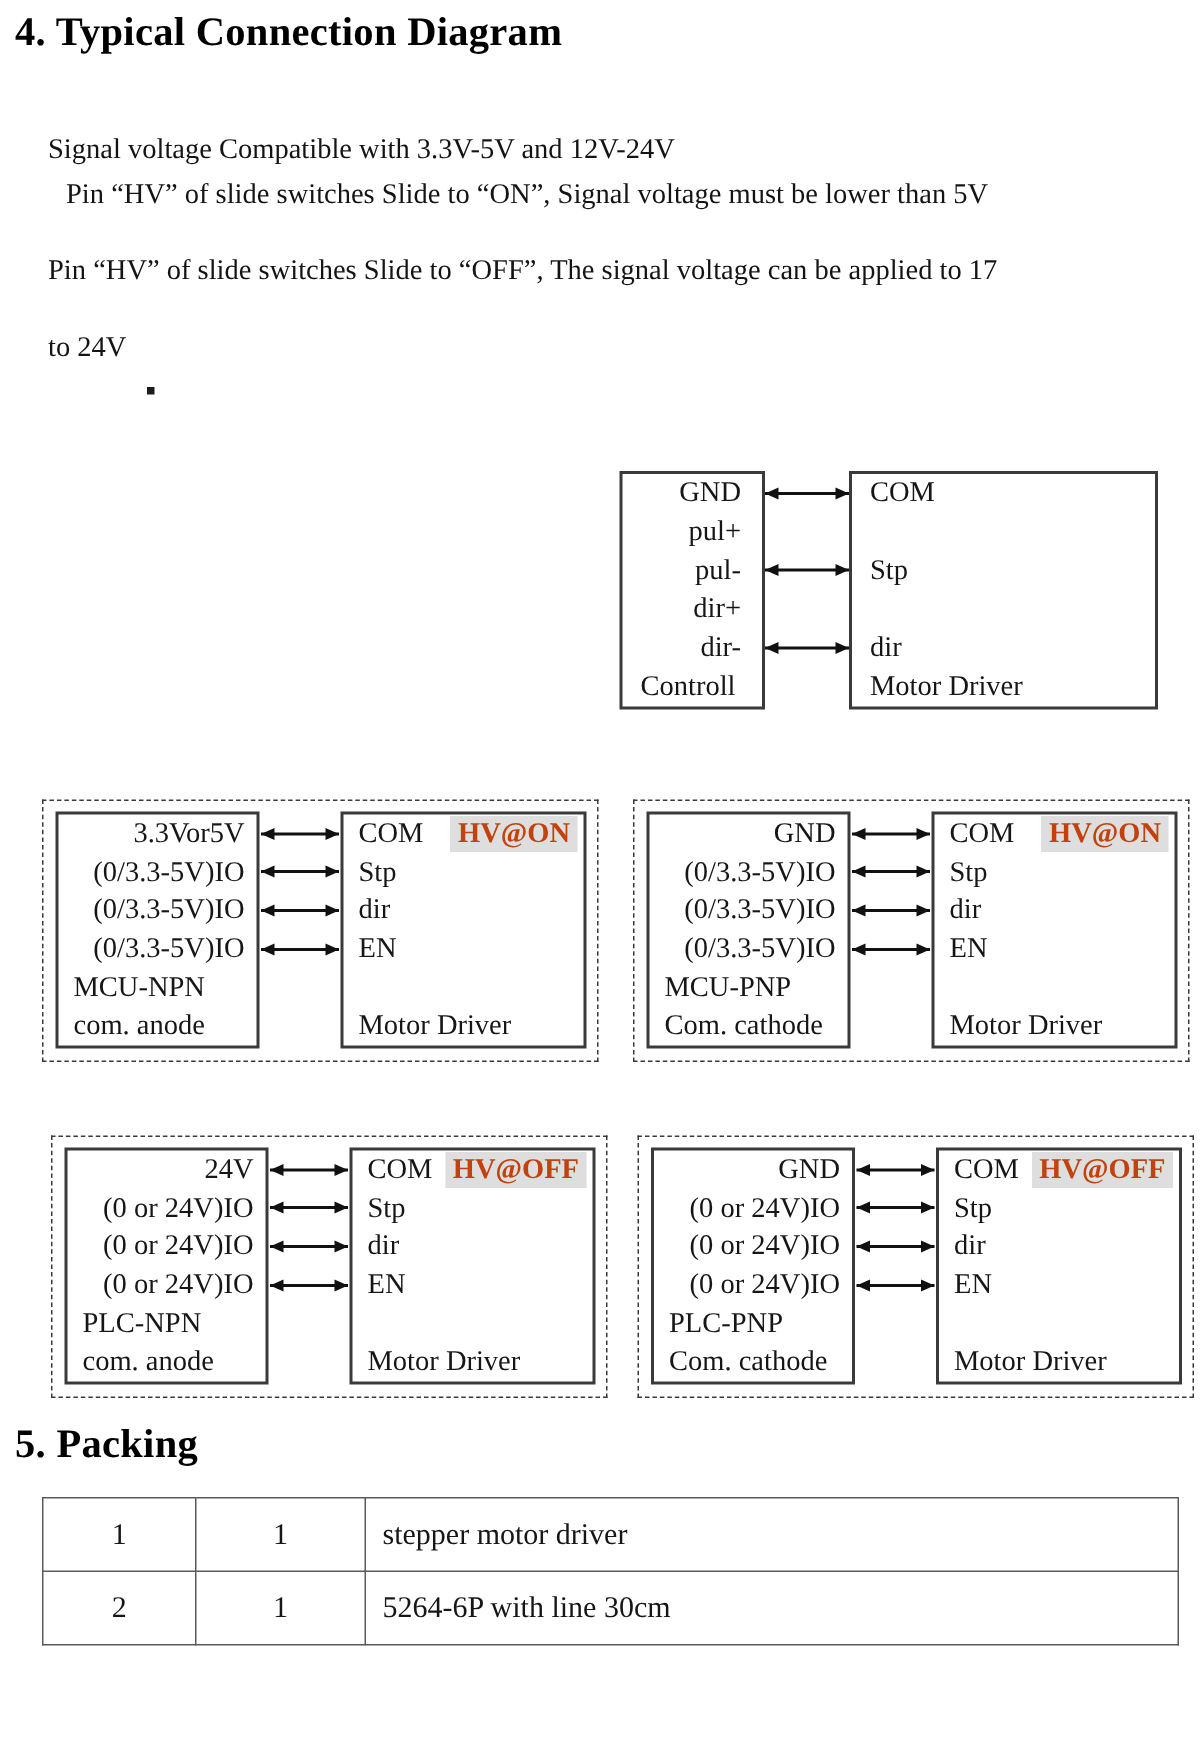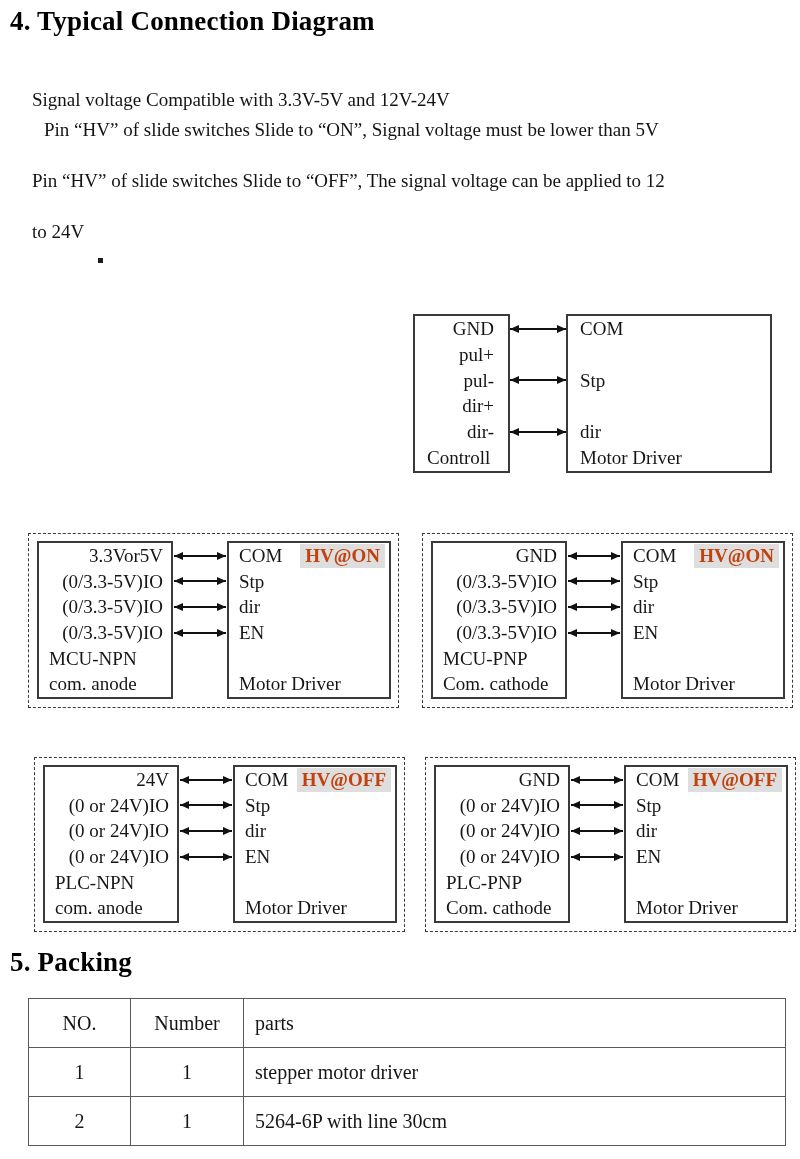--- a/index.html
+++ b/index.html
@@ -66,21 +66,21 @@
   .ptable td.c { text-align:center; }
   .ptable td.l { text-align:left; padding-left:11px; }
 </style>
 </head>
 <body>
 
 <div class="abs heading" style="left:10px; top:6px;">4. Typical Connection Diagram</div>
 
 <div class="abs para" style="left:32px; top:68px;margin-top:21px;">Signal voltage Compatible with 3.3V-5V and 12V-24V</div>
 <div class="abs para" style="left:44px; top:119px;">Pin “HV” of slide switches Slide to “ON”, Signal voltage must be lower than 5V</div>
-<div class="abs para" style="left:32px; top:170px;">Pin “HV” of slide switches Slide to “OFF”, The signal voltage can be applied to 12</div>
+<div class="abs para" style="left:32px; top:170px;">Pin “HV” of slide switches Slide to “OFF”, The signal voltage can be applied to 17</div>
 <div class="abs para" style="left:32px; top:221px;">to 24V</div>
 <div class="abs dot" style="left:98px; top:258px;"></div>
 
 <div class="box" style="left:413px; top:314px; width:97px; height:159px;">
   <div class="row r pad-r14">GND</div>
   <div class="row r pad-r14">pul+</div>
   <div class="row r pad-r14">pul-</div>
   <div class="row r pad-r14">dir+</div>
   <div class="row r pad-r14">dir-</div>
   <div class="row l pad-l12">Controll</div>
@@ -205,25 +205,20 @@
 
 <div class="abs heading" style="left:10px; top:947px;">5. Packing</div>
 
 <table class="ptable">
   <colgroup>
     <col style="width:102px;">
     <col style="width:113px;">
     <col style="width:542px;">
   </colgroup>
   <tbody>
-    <tr>
-      <td class="c">NO.</td>
-      <td class="c">Number</td>
-      <td class="l">parts</td>
-    </tr>
     <tr>
       <td class="c">1</td>
       <td class="c">1</td>
       <td class="l">stepper motor driver</td>
     </tr>
     <tr>
       <td class="c">2</td>
       <td class="c">1</td>
       <td class="l">5264-6P with line 30cm</td>
     </tr>

